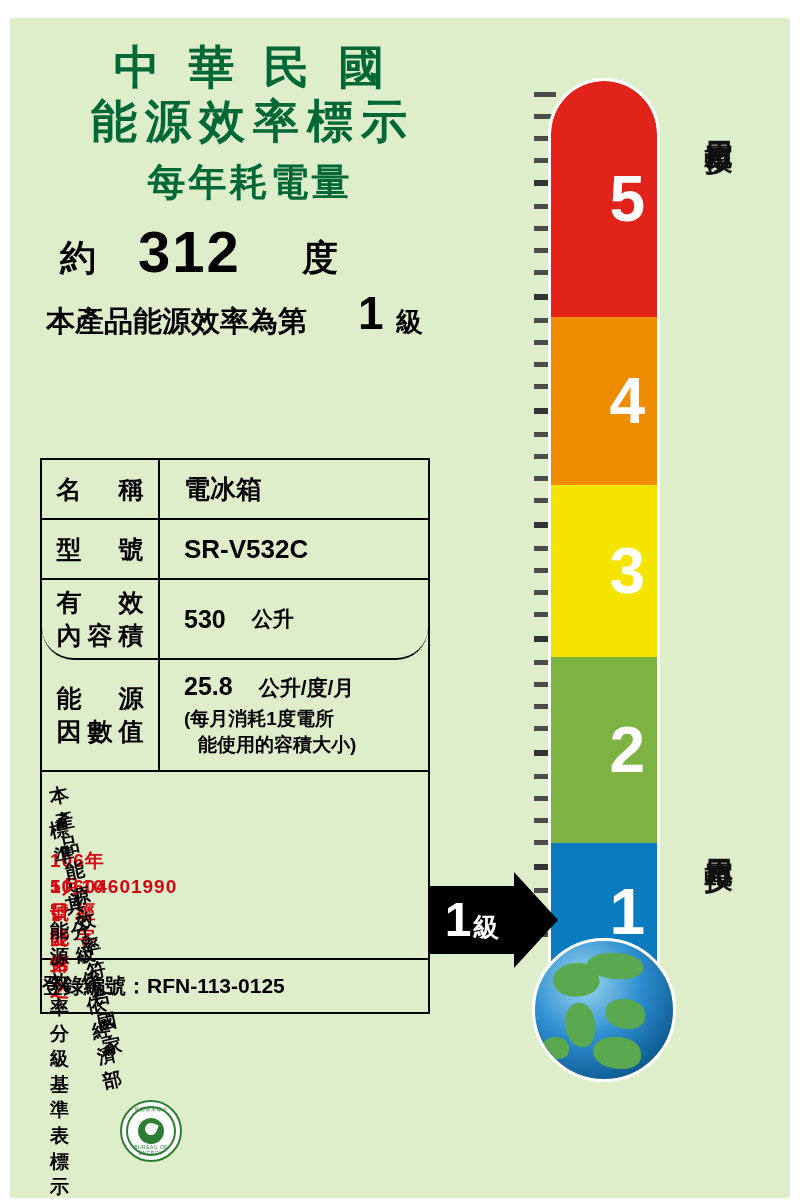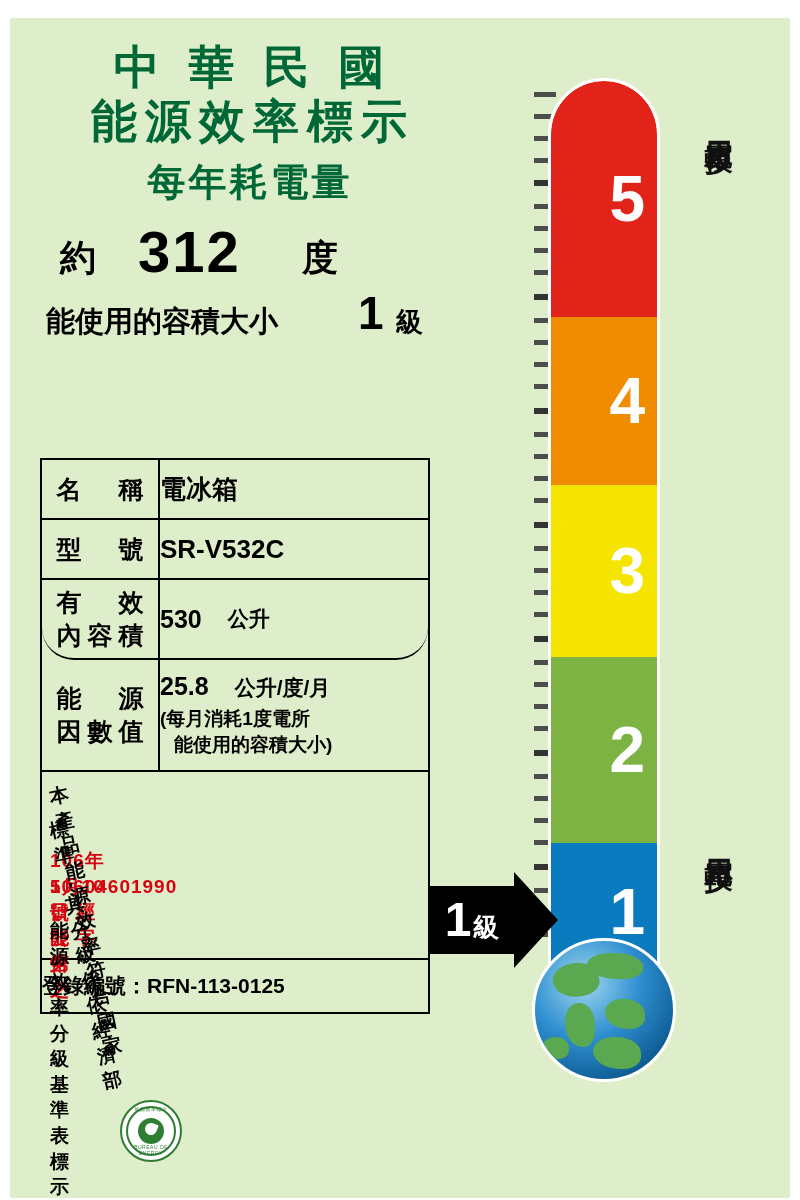--- a/index.html
+++ b/index.html
@@ -135,21 +135,21 @@
     box-sizing: border-box;
     text-indent: 6px;
   }
   .scell-label span { display: block; white-space: nowrap; }
   .scell-val {
     flex: 1;
     display: flex;
     align-items: center;
     font-size: 25px;
     font-weight: bold;
-    padding-left: 0;
+    padding-left: 24px;
     box-sizing: border-box;
   }
   .scell-val.col {
     flex-direction: column;
     align-items: flex-start;
     justify-content: center;
   }
   .val-line { display: flex; align-items: baseline; }
   .val-num { font-size: 25px; font-weight: bold; }
   .val-unit { font-size: 21px; font-weight: bold; margin-left: 26px; }
@@ -380,21 +380,21 @@
     <div class="title-main">能源效率標示</div>
     <div class="title-sub">每年耗電量</div>
 
     <div class="kwh-row">
       <span class="kwh-约">約</span>
       <span class="kwh-value">312</span>
       <span class="kwh-unit">度</span>
     </div>
 
     <div class="grade-line">
-      <span class="grade-text">能使用的容積大小</span>
+      <span class="grade-text">本產品能源效率為第</span>
       <span class="grade-num">1</span>
       <span class="grade-tail">級</span>
     </div>
   </div>
 
   <div class="spec-table">
 
     <div class="srow row-name">
       <div class="scell-label">名　稱</div>
       <div class="scell-val">電冰箱</div>

